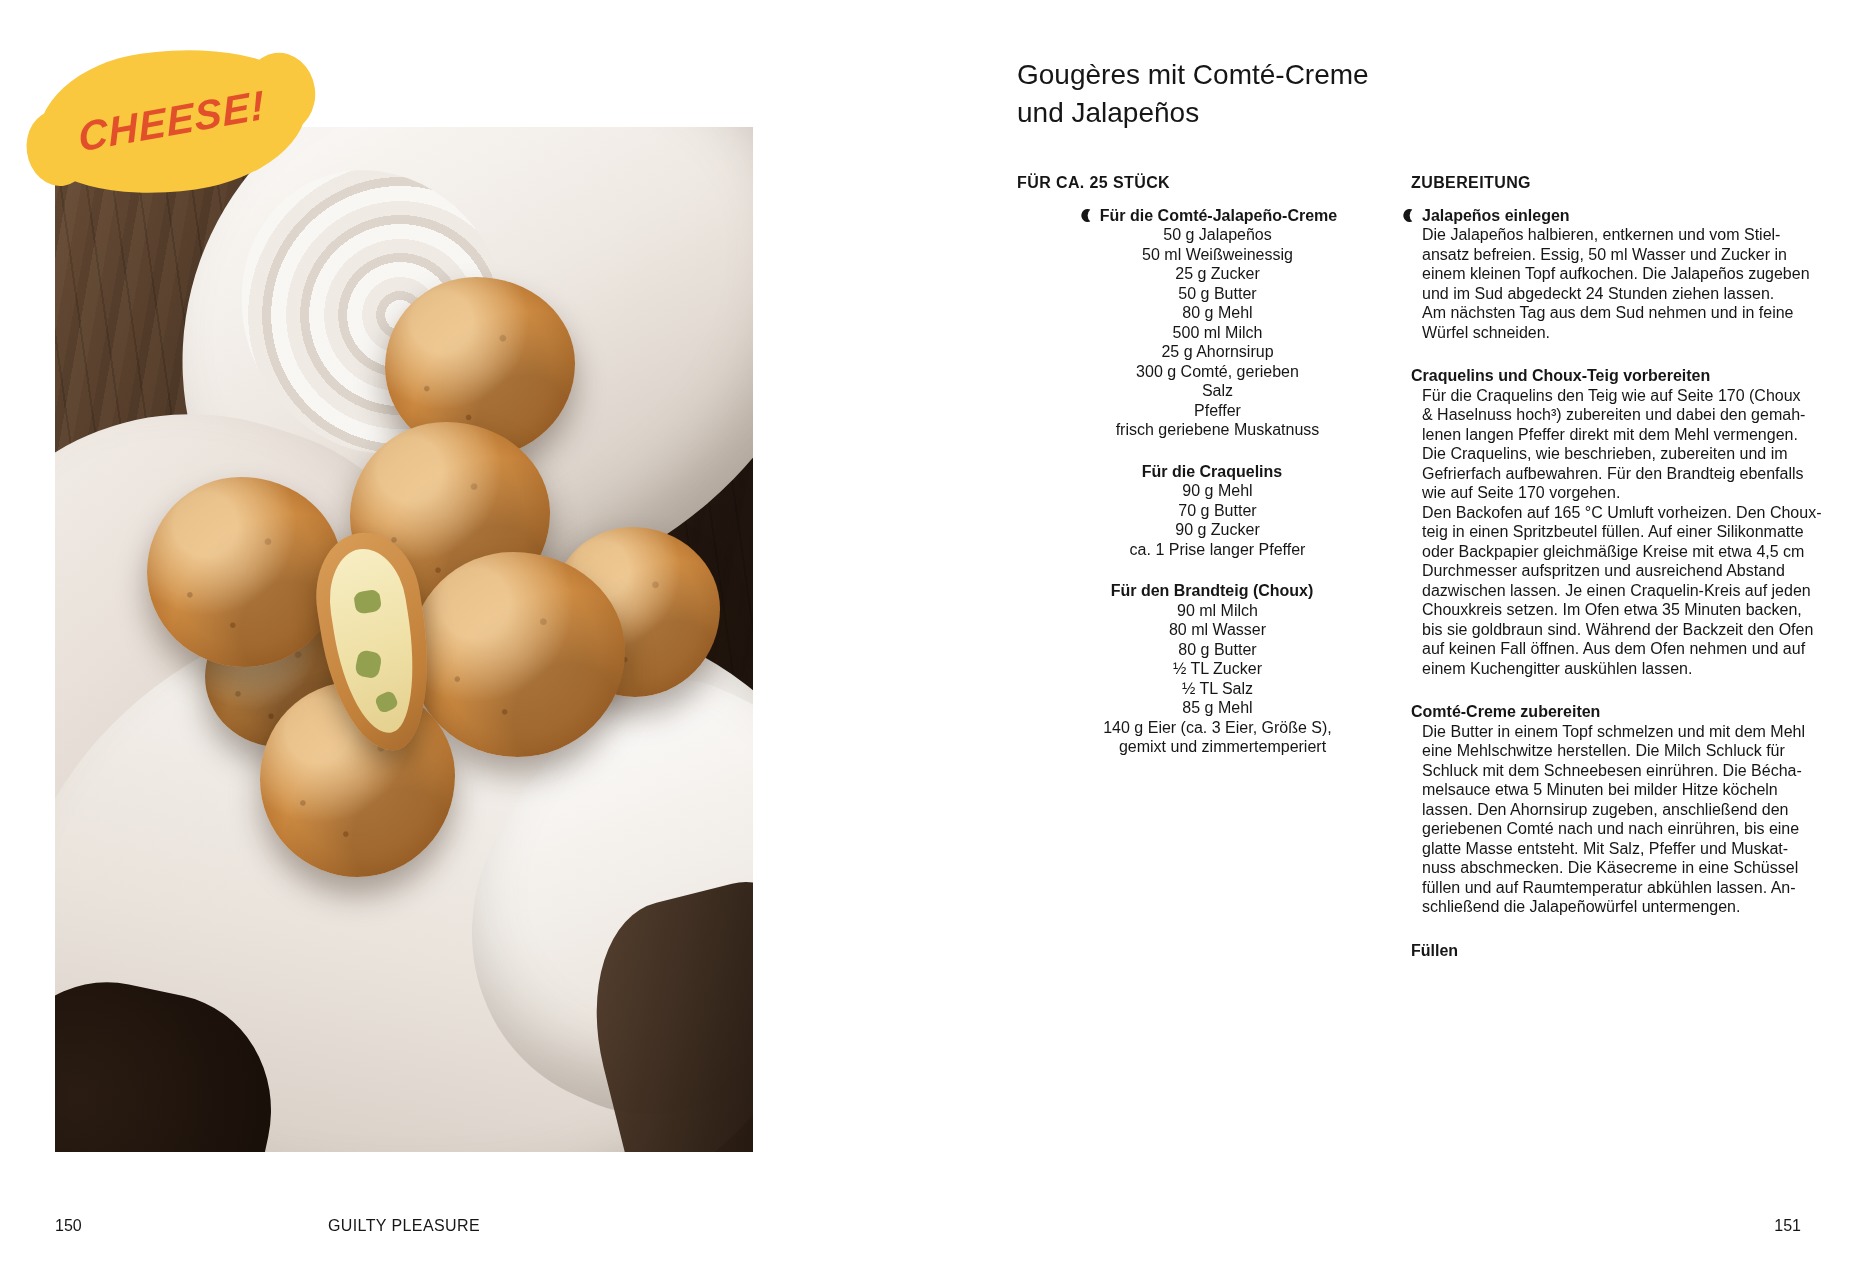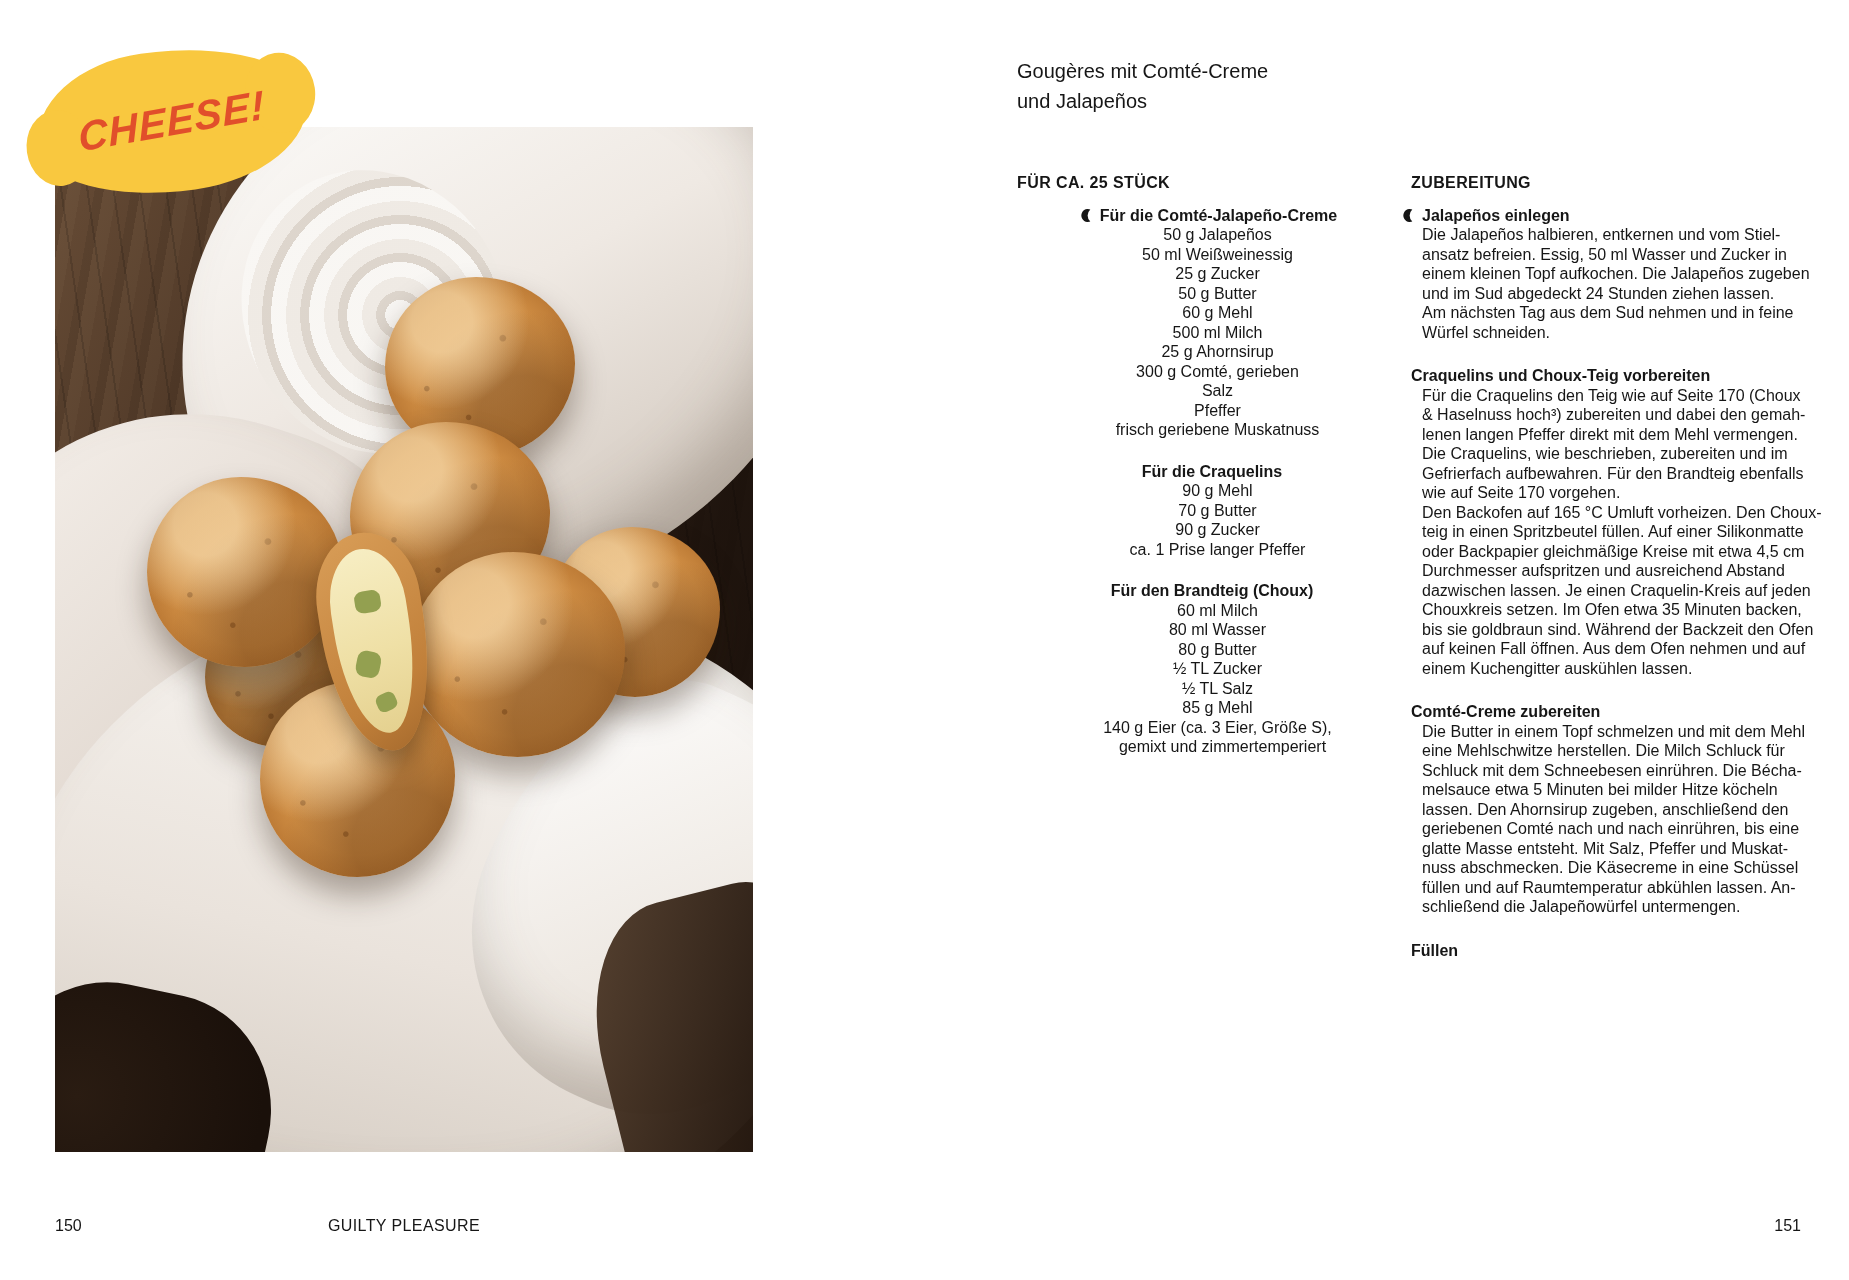--- a/index.html
+++ b/index.html
@@ -97,21 +97,21 @@
   .badge::after{content:'';position:absolute;right:-10px;top:18px;width:70px;height:80px;border-radius:50%;background:inherit;}
   .badge-label{
     position:relative;z-index:1;
     font-size:41px;font-weight:700;font-style:italic;letter-spacing:1px;
     transform:rotate(-2deg) skewX(-6deg);
   }
 
   
   .title{
     position:absolute;left:1017px;top:56px;
-    font-size:20px;line-height:30px;font-weight:400;white-space:pre-line;
+    font-size:28px;line-height:38px;font-weight:400;white-space:pre-line;
   }
   .col{position:absolute;top:173px;font-size:16px;line-height:19.5px;}
   .col-ing{left:1017px;width:390px;}
   .col-prep{left:1411px;width:438px;}
   .col-label{font-weight:700;letter-spacing:.4px;margin-bottom:13px;}
 
   .ing-section{margin-bottom:22px;text-align:center;}
   .sec-heading{font-weight:700;white-space:nowrap;}
   .ing-item{margin-left:11px;white-space:pre-line;padding-left:10px;text-indent:-10px;}
 
@@ -168,38 +168,38 @@
     <div class="col-label">FÜR CA. 25 STÜCK</div>
     <div id="ing-sections">
         <div class="ing-section">
           <div class="sec-heading"><svg class="moon" viewBox="0 0 16 16">
               <path d="M11 1.5 A7 7 0 1 0 11 14.5 A8.8 8.8 0 0 1 11 1.5 Z"></path>
             </svg><span>Für die Comté-Jalapeño-Creme</span></div>
           <div class="ing-item">50 g Jalapeños</div>
           <div class="ing-item">50 ml Weißweinessig</div>
           <div class="ing-item">25 g Zucker</div>
           <div class="ing-item">50 g Butter</div>
-          <div class="ing-item">60 g Mehl</div>
+          <div class="ing-item">80 g Mehl</div>
           <div class="ing-item">500 ml Milch</div>
           <div class="ing-item">25 g Ahornsirup</div>
           <div class="ing-item">300 g Comté, gerieben</div>
           <div class="ing-item">Salz</div>
           <div class="ing-item">Pfeffer</div>
           <div class="ing-item">frisch geriebene Muskatnuss</div>
         </div>
         <div class="ing-section">
           <div class="sec-heading"><span>Für die Craquelins</span></div>
           <div class="ing-item">90 g Mehl</div>
           <div class="ing-item">70 g Butter</div>
           <div class="ing-item">90 g Zucker</div>
           <div class="ing-item">ca. 1 Prise langer Pfeffer</div>
         </div>
         <div class="ing-section">
           <div class="sec-heading"><span>Für den Brandteig (Choux)</span></div>
-          <div class="ing-item">60 ml Milch</div>
+          <div class="ing-item">90 ml Milch</div>
           <div class="ing-item">80 ml Wasser</div>
           <div class="ing-item">80 g Butter</div>
           <div class="ing-item">½ TL Zucker</div>
           <div class="ing-item">½ TL Salz</div>
           <div class="ing-item">85 g Mehl</div>
           <div class="ing-item">140 g Eier (ca. 3 Eier, Größe S),
 gemixt und zimmertemperiert</div>
         </div>
       </div>
   </div>

